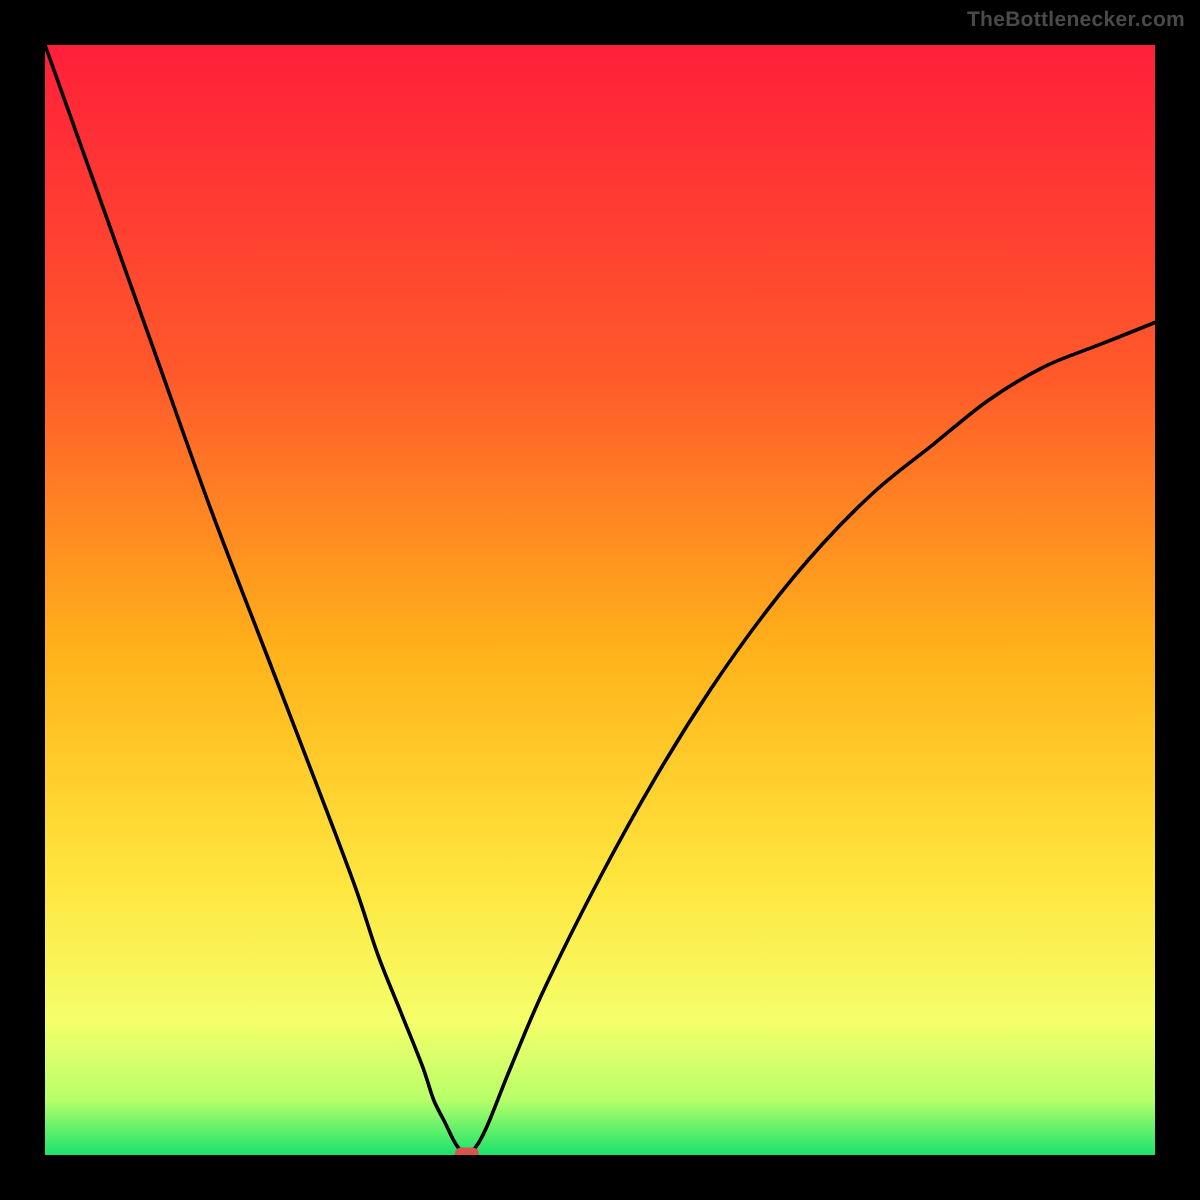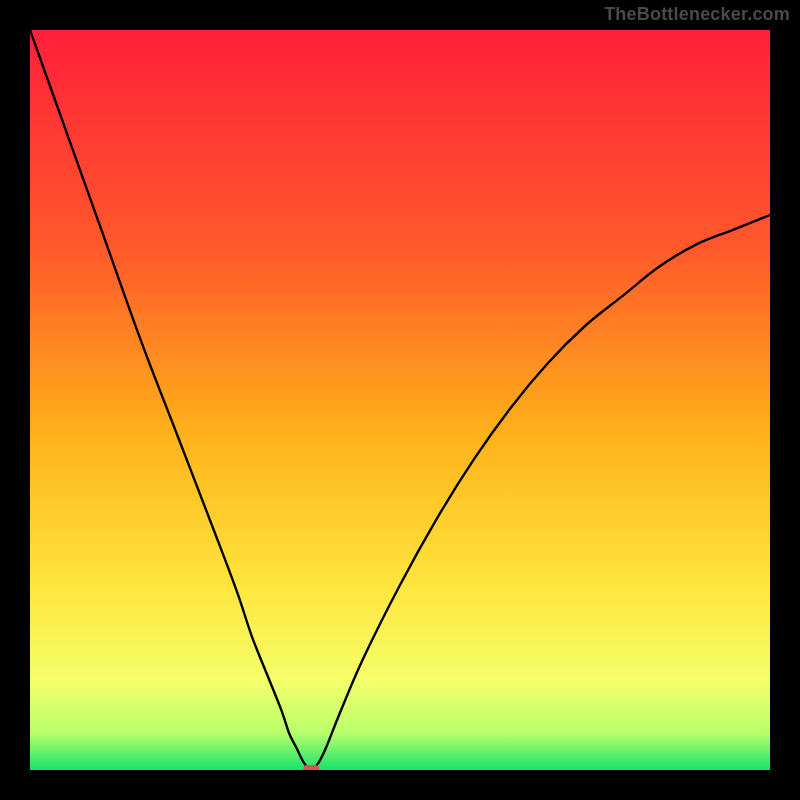--- a/index.html
+++ b/index.html
@@ -15,21 +15,21 @@
     position: relative;
     width: 800px;
     height: 800px;
     background: #000;
   }
   .watermark {
     position: absolute;
     top: 4px;
     right: 10px;
     color: #4a4a4a;
-    font-size: 18px;
+    font-size: 14px;
     font-weight: 600;
     letter-spacing: 0.2px;
     user-select: none;
     z-index: 10;
   }
   .plot-wrap {
     position: absolute;
     left: 30px;
     top: 30px;
     width: 740px;

